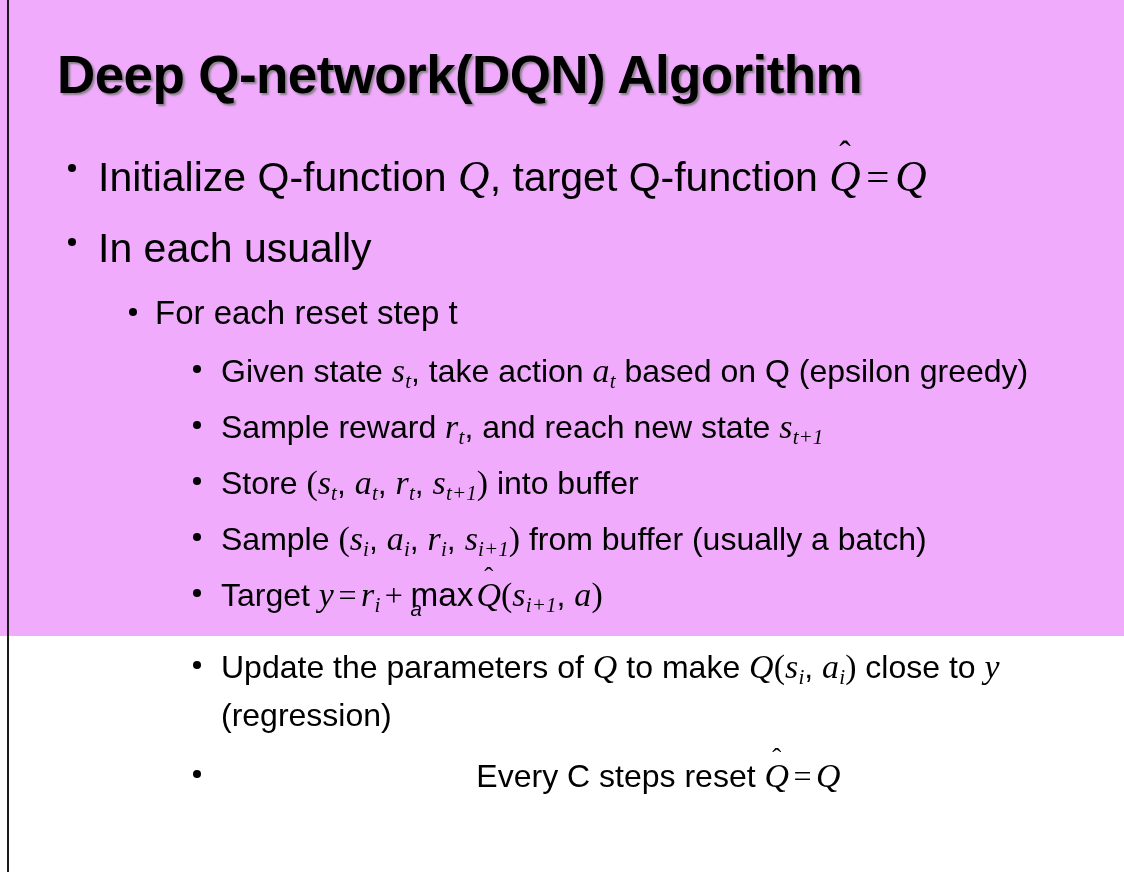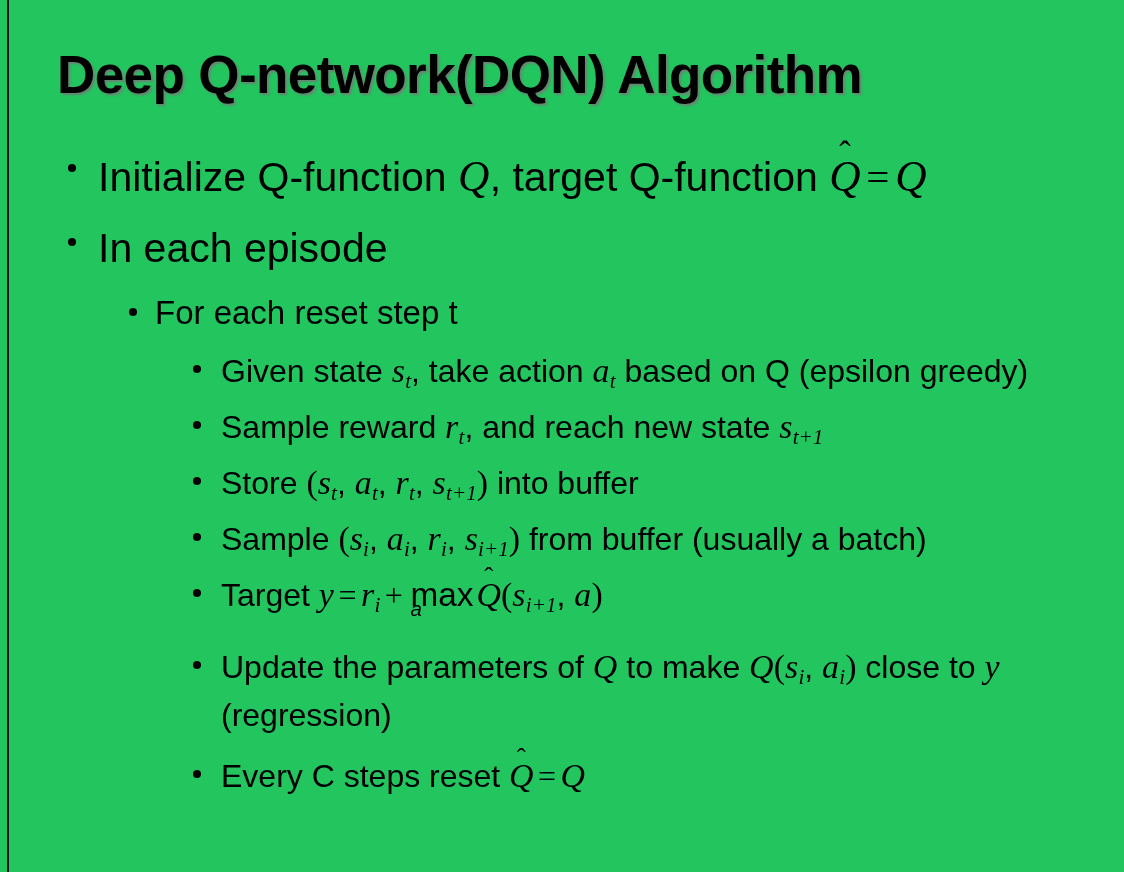--- a/index.html
+++ b/index.html
@@ -11,22 +11,22 @@
     width: 1124px;
     height: 872px;
     overflow: hidden;
     font-family: "Liberation Sans", sans-serif;
     color: #000000;
   }
 
   #slide {
     position: relative;
     width: 1124px;
-    height: 872px;
-    background: #22c55e;
+    height: 636px;
+    background: #f0abfc;
     box-sizing: border-box;
   }
 
   
   #left-rule {
     position: absolute;
     left: 7px;
     top: 0;
     width: 2px;
     height: 872px;
@@ -160,21 +160,21 @@
 
   <div id="body-block">
 
     <div class="bullet-line lvl1">
       <span class="dot"></span>
       <span class="txt"><span>Initialize Q-function </span><span class="m">Q</span><span>, target Q-function </span><span class="hat"><span>Q</span><span class="hat-mark">̂</span></span><span class="op">=</span><span class="m">Q</span></span>
     </div>
 
     <div class="bullet-line lvl1">
       <span class="dot"></span>
-      <span class="txt">In each episode</span>
+      <span class="txt">In each usually</span>
     </div>
 
     <div class="bullet-line lvl2">
       <span class="dot"></span>
       <span class="txt">For each reset step t</span>
     </div>
 
     <div class="bullet-line lvl3">
       <span class="dot"></span>
       <span class="txt"><span>Given state </span><span class="m">s</span><span class="sub">t</span><span>, take action </span><span class="m">a</span><span class="sub">t</span><span> based on Q (epsilon greedy)</span></span>
@@ -198,19 +198,19 @@
     <div class="bullet-line lvl3" style="margin-bottom:22px;">
       <span class="dot"></span>
       <span class="txt"><span>Target </span><span class="m">y</span><span class="op">=</span><span class="m">r</span><span class="sub">i</span><span class="op">+</span><span class="underset"><span class="under-main">max</span><span class="under-sub">a</span></span><span class="hat"><span>Q</span><span class="hat-mark">̂</span></span><span class="paren">(</span><span class="m">s</span><span class="sub">i+1</span><span>, </span><span class="m">a</span><span class="paren">)</span></span>
     </div>
 
     <div class="bullet-line lvl3">
       <span class="dot"></span>
       <span class="txt"><span>Update the parameters of </span><span class="m">Q</span><span> to make </span><span class="m">Q</span><span class="paren">(</span><span class="m">s</span><span class="sub">i</span><span>, </span><span class="m">a</span><span class="sub">i</span><span class="paren">)</span><span> close to </span><span class="m">y</span><span> (regression)</span></span>
     </div>
 
-    <div class="bullet-line lvl3" style="margin-top:14px;">
+    <div class="bullet-line lvl3" style="margin-top:14px;text-align:center;">
       <span class="dot"></span>
       <span class="txt"><span>Every C steps reset </span><span class="hat"><span>Q</span><span class="hat-mark">̂</span></span><span class="op">=</span><span class="m">Q</span></span>
     </div>
 
   </div>
 </div>
 
 </body></html>

